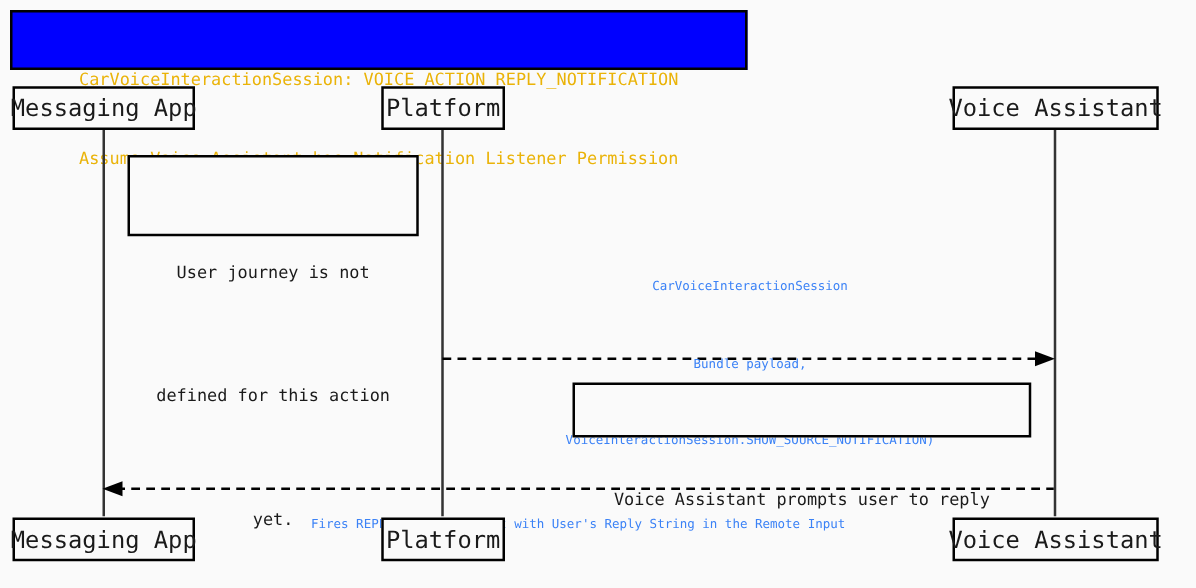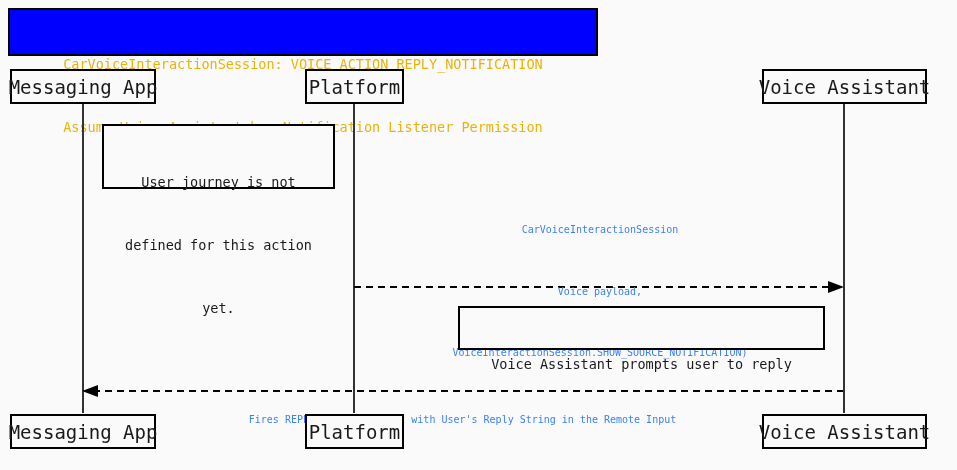--- a/index.html
+++ b/index.html
@@ -76,21 +76,21 @@
     background: #fafafa;
     box-sizing: border-box;
     color: #1a1a1a;
     font-size: 13.5px;
     line-height: 21px;
     text-align: center;
     white-space: pre;
     padding: 4px 6px;
     z-index: 4;
   }
-  .note span { display: block; }
+  .note span { display: block; margin-top: 36px; }
 
   
   .msg-label {
     position: absolute;
     color: #3b82f6;
     font-size: 10px;
     line-height: 20.5px;
     text-align: center;
     white-space: pre;
     z-index: 3;
@@ -142,21 +142,21 @@
   </div>
 
   <div class="note" style="left:102px; top:124px; width:233px; height:65px;">
     <span>User journey is not</span>
     <span>defined for this action</span>
     <span>yet.</span>
   </div>
 
   <div class="msg-label" style="left:356px; top:179px; width:488px;">
     <span>CarVoiceInteractionSession</span>
-    <span>Voice payload,</span>
+    <span>Bundle payload,</span>
     <span>VoiceInteractionSession.SHOW_SOURCE_NOTIFICATION)</span>
   </div>
 
   <div class="note" style="left:458px; top:306px; width:367px; height:44px;">
     <span>Voice Assistant prompts user to reply</span>
   </div>
 
   <div class="msg-label" style="left:82px; top:369px; width:761px;">
     <span>Fires REPLY Pending Intent with User's Reply String in the Remote Input</span>
   </div>

